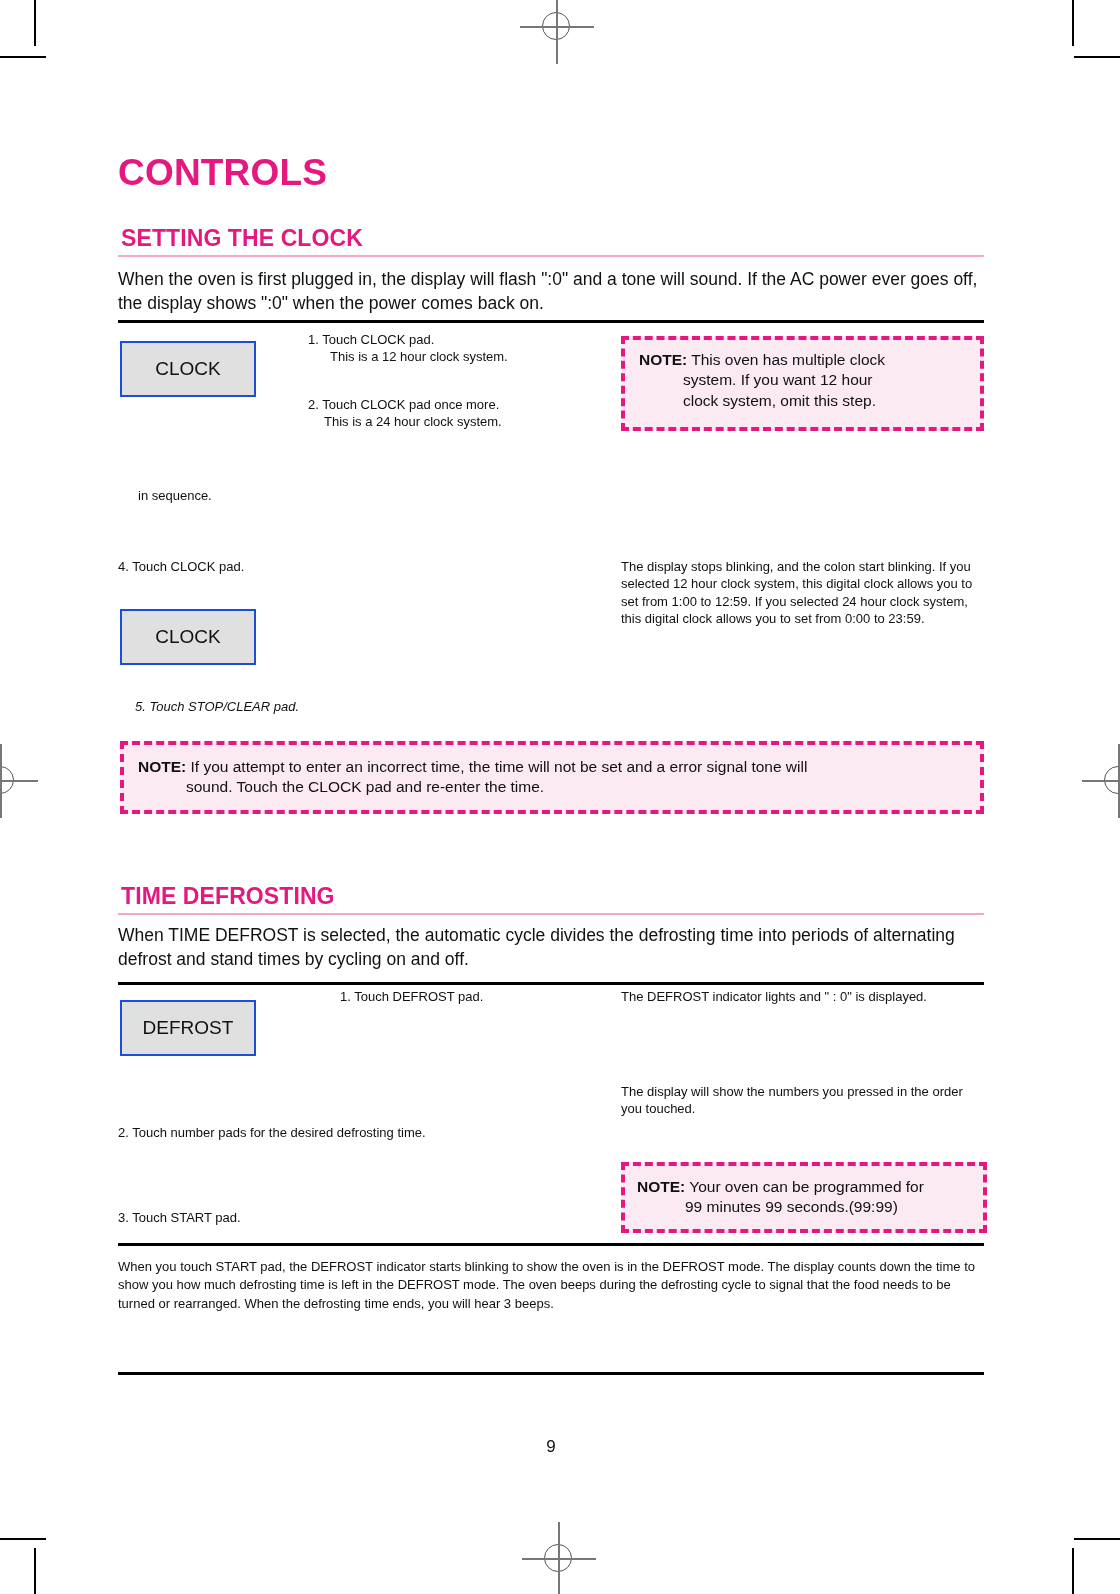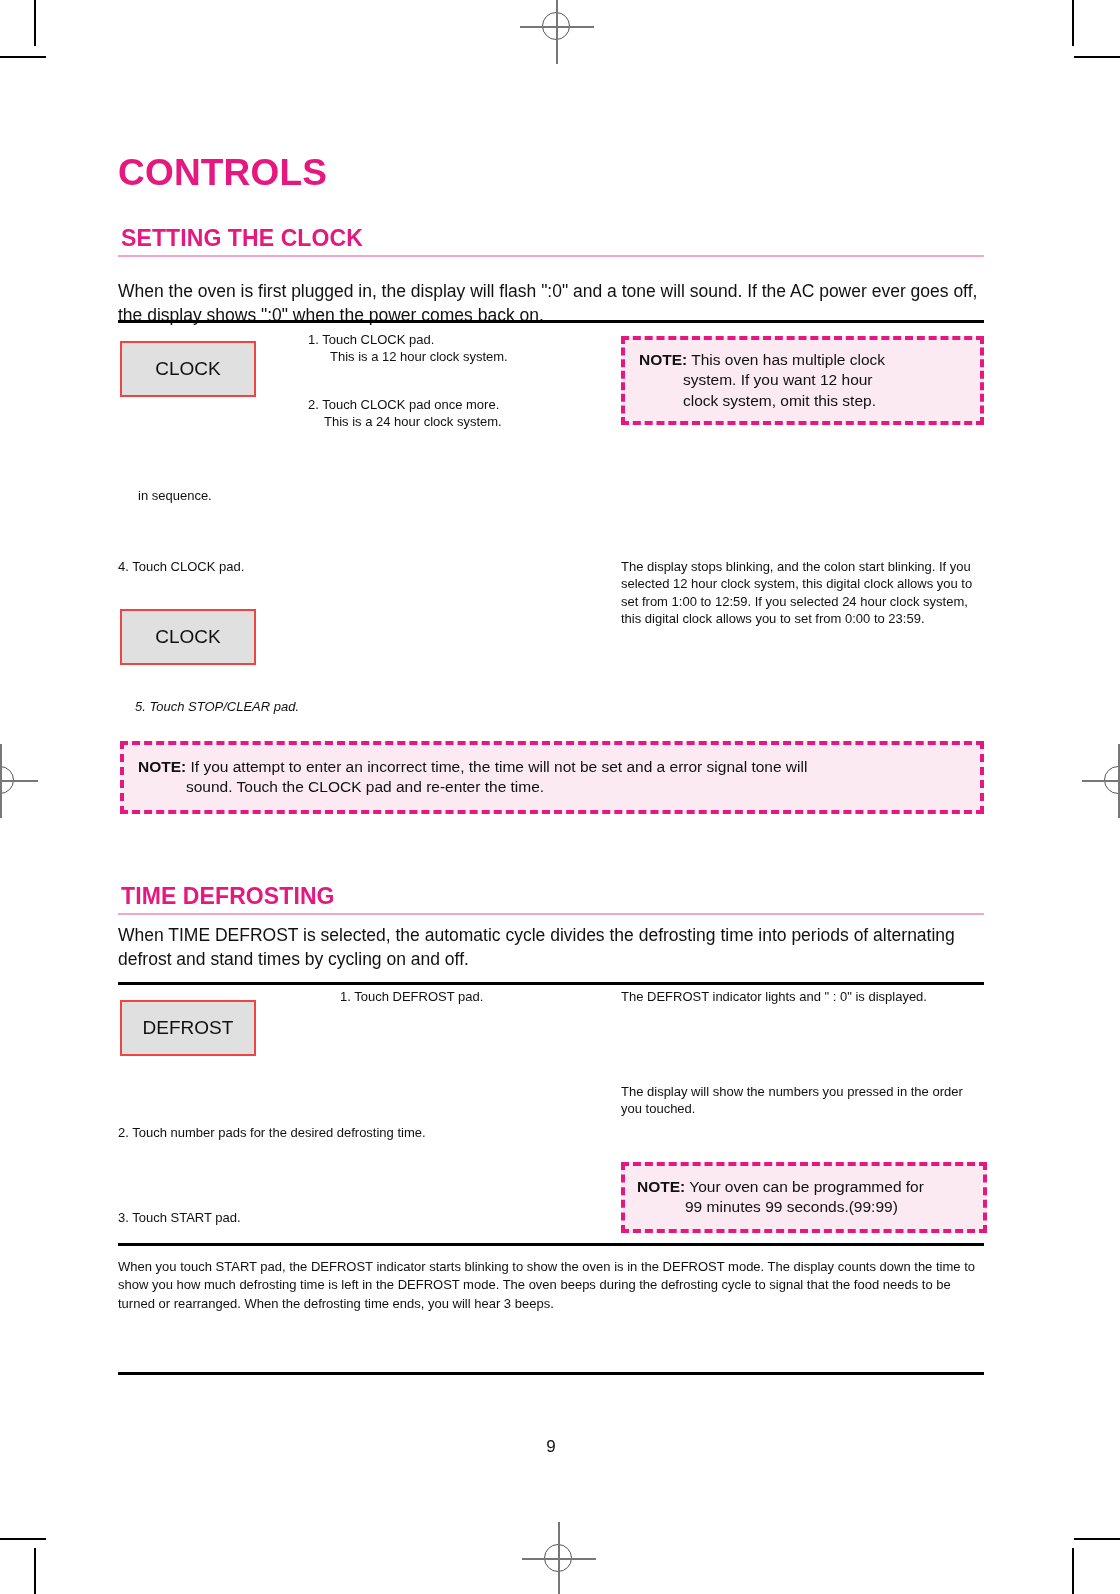--- a/index.html
+++ b/index.html
@@ -96,35 +96,35 @@
     background: #000;
     width: 100%;
   }
   .rule-black.thin { height: 2.5px; }
 
   
   .pad {
     width: 136px;
     height: 56px;
     background: #e0e0e0;
-    border: 2px solid #ef4444;
+    border: 2px solid #1d4ed8;
     box-sizing: border-box;
     display: flex;
     align-items: center;
     justify-content: center;
     font-size: 19px;
     color: #111;
   }
 
   
   .note {
     background: #fceaf2;
     border: 4px dashed #e5187f;
     box-sizing: border-box;
-    padding: 10px 12px 10px 14px;
+    padding: 10px 12px 16px 14px;
     font-size: 15.5px;
     line-height: 1.32;
     color: #111;
   }
   .note b { font-weight: bold; }
   .note .indented { display: block; }
 
   
   .abs { position: absolute; }
 
@@ -177,21 +177,21 @@
   <span class="vline"></span>
 </div>
 
 <div class="page">
 
   <h1 class="main-title">CONTROLS</h1>
 
   <div class="abs" style="top:222px; left:0; width:866px;">
     <div class="section-head">SETTING THE CLOCK</div>
     <div class="section-rule"></div>
-    <div class="body-text lg" style="margin-top:23px;">When the oven is first plugged in, the display will flash ":0" and a tone will sound. If the AC power ever goes off, the display shows ":0" when the power  comes back on.</div>
+    <div class="body-text lg" style="margin-top:11px;">When the oven is first plugged in, the display will flash ":0" and a tone will sound. If the AC power ever goes off, the display shows ":0" when the power  comes back on.</div>
   </div>
 
   <div class="abs rule-black" style="top:320px; left:0; width:866px;"></div>
 
   <div class="abs pad" style="top:341px; left:2px;">
     <span>CLOCK</span>
   </div>
 
   <div class="abs" style="top:331px; left:190px; width:300px;">
     <div class="body-text">

